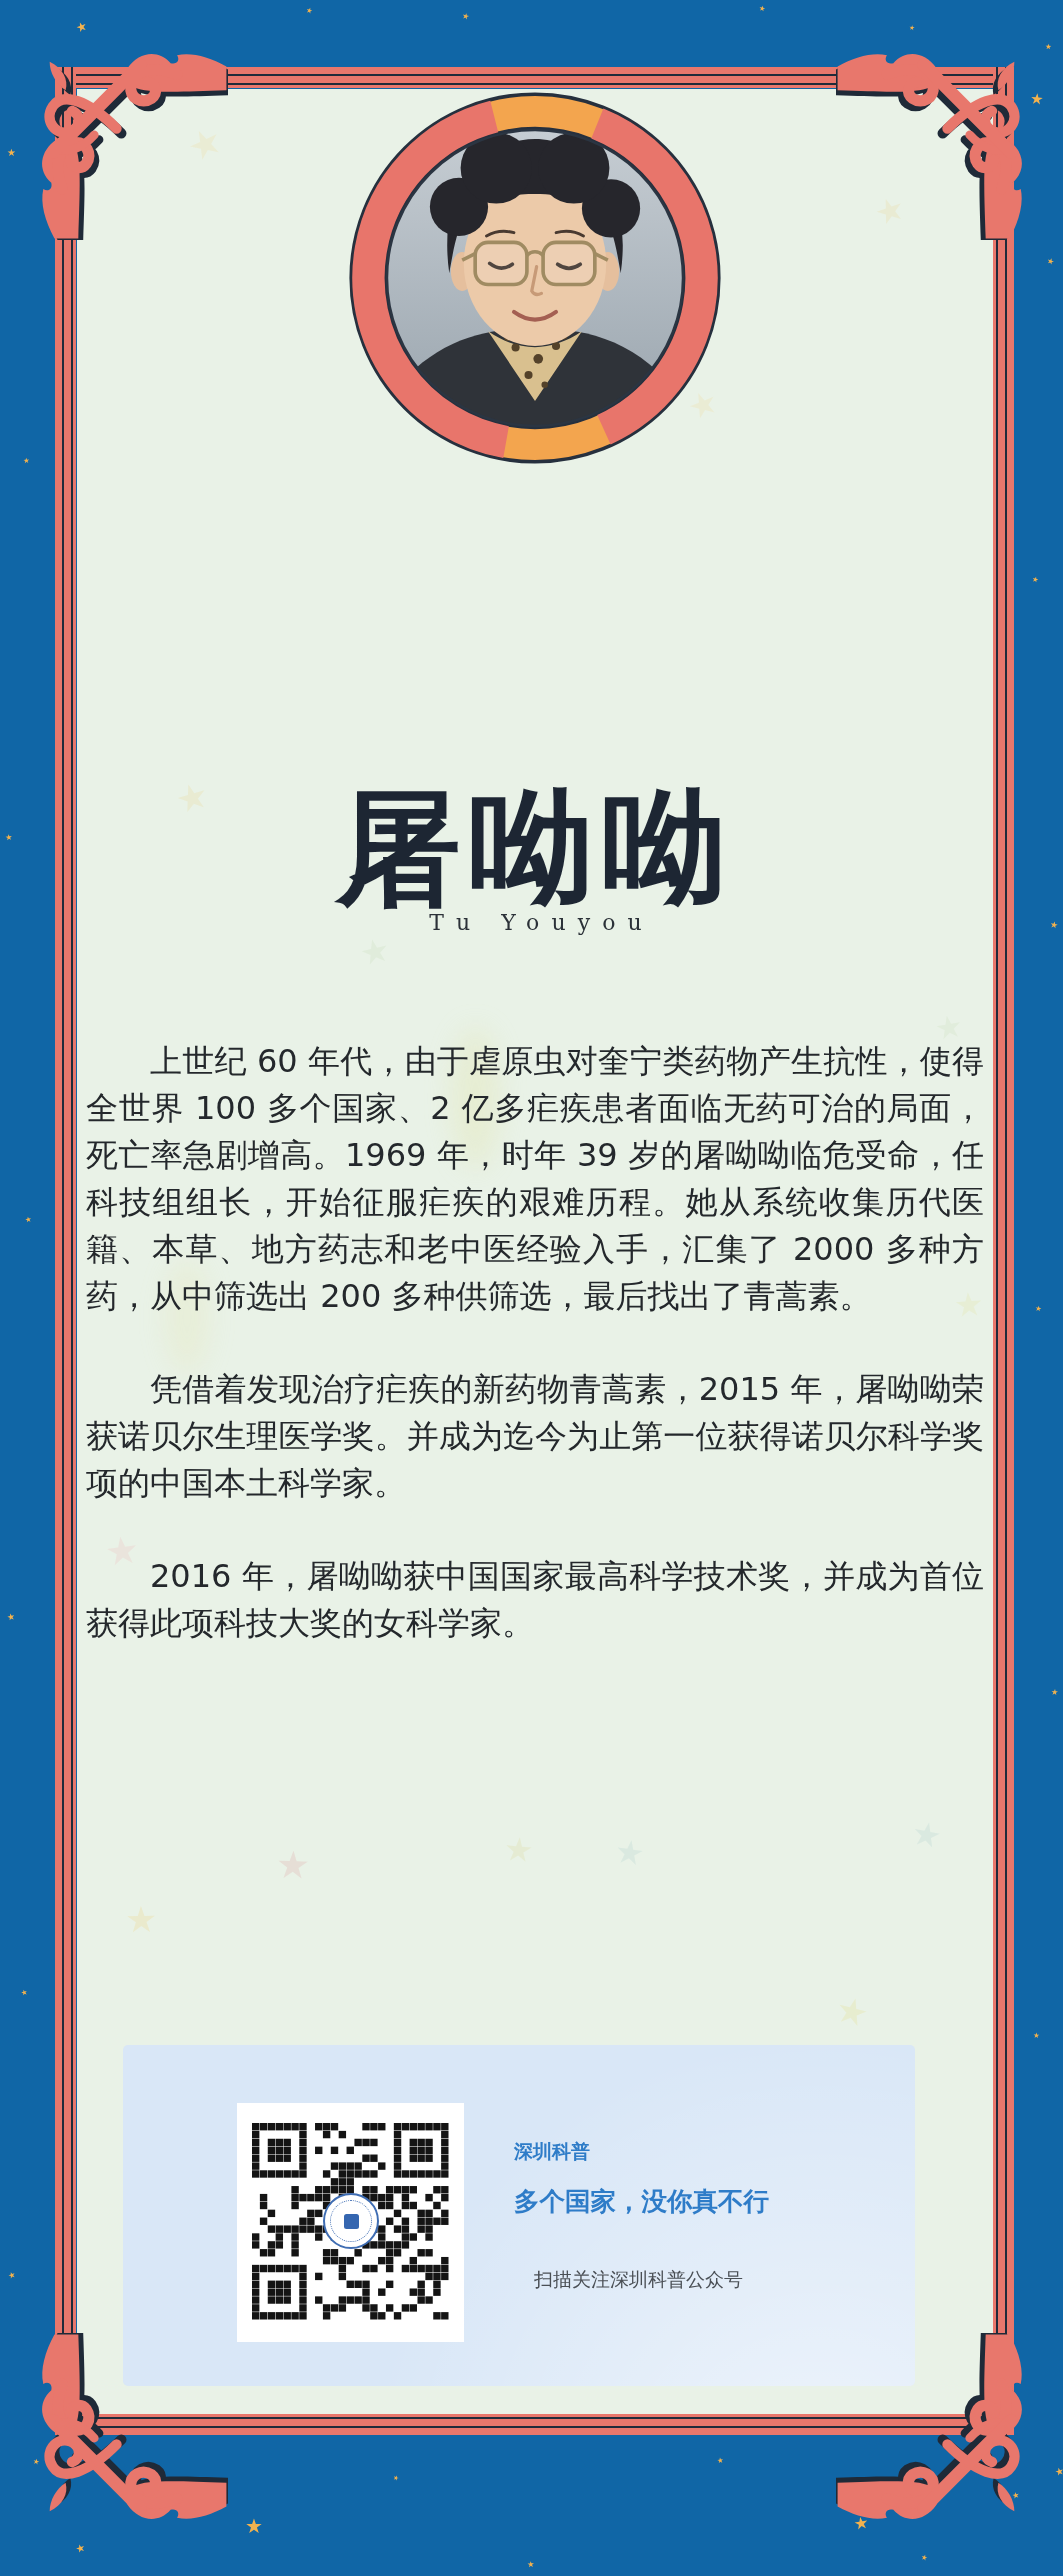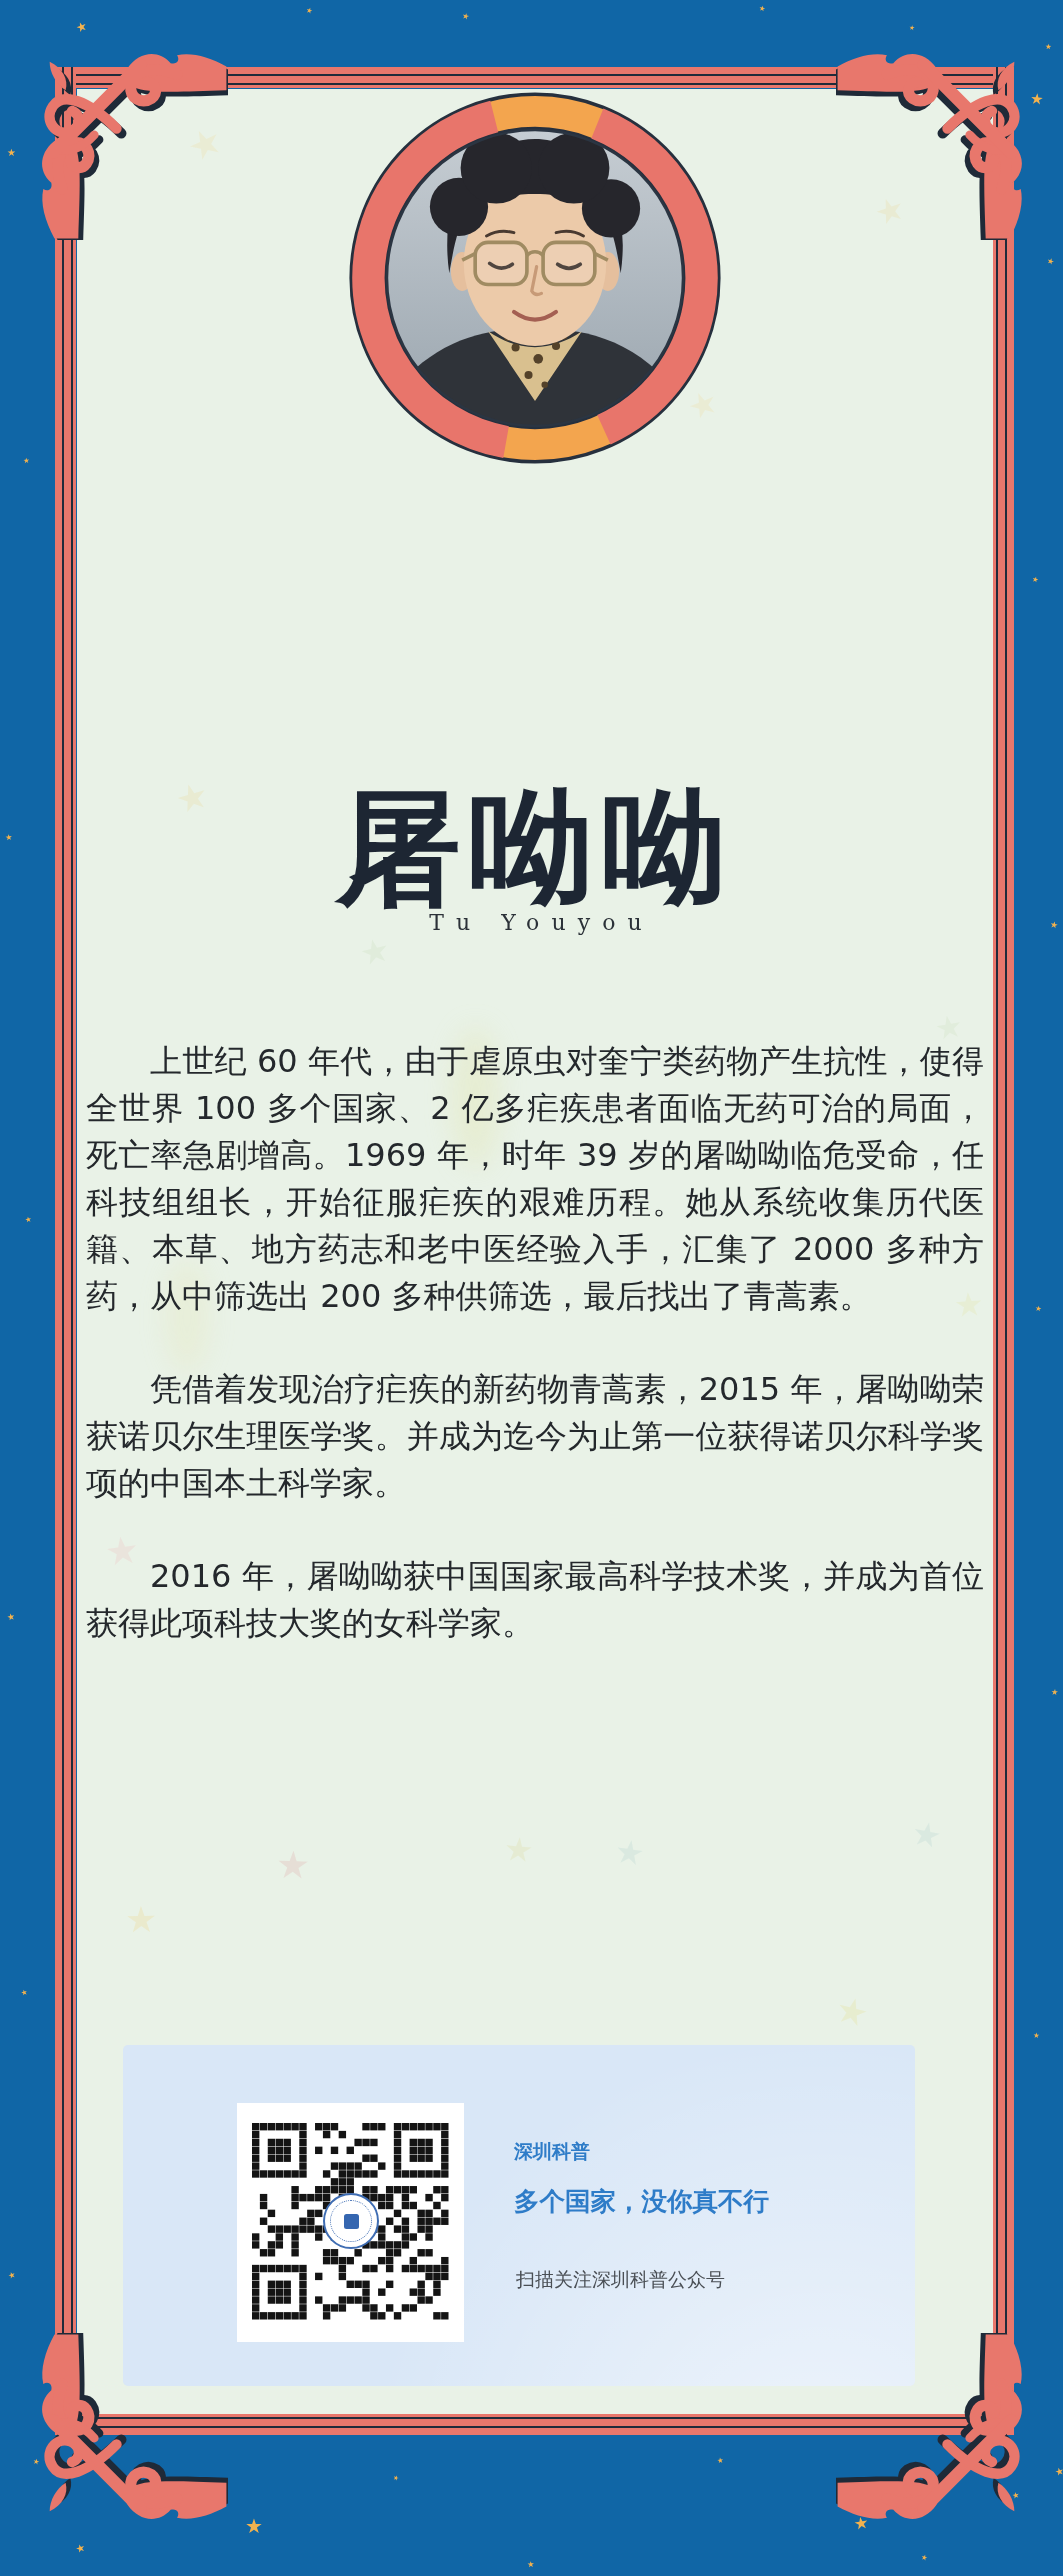--- a/index.html
+++ b/index.html
@@ -57,21 +57,21 @@
   .qr-svg{position:absolute;left:252px;top:2123px;width:197px;height:197px;z-index:8;}
   .qr-logo{position:absolute;left:323px;top:2193px;width:56px;height:56px;border-radius:50%;
     background:#fff;border:2.5px solid #3f6db3;box-sizing:border-box;z-index:9;
     display:flex;align-items:center;justify-content:center;}
   .qr-logo .ring{position:absolute;inset:5px;border:1.6px dotted #3f6db3;border-radius:50%;}
   .qr-logo .core{width:15px;height:15px;background:#3566b0;border-radius:2.5px;}
   .card-account{position:absolute;left:514px;top:2139px;z-index:8;
     font-size:19px;font-weight:700;color:var(--card-text-blue);}
   .card-slogan{position:absolute;left:514px;top:2184px;z-index:8;
     font-size:25.5px;font-weight:700;color:var(--card-text-blue);}
-  .card-hint{position:absolute;left:516px;top:2267px;z-index:8;
+  .card-hint{position:absolute;left:534px;top:2267px;z-index:8;
     font-size:19px;color:var(--hint-gray);}
 </style>
 </head>
 <body>
 
 <svg width="0" height="0" style="position:absolute" aria-hidden="true">
   <defs>
     <g id="flor-shapes" stroke-linecap="round" stroke-linejoin="round">
       <path fill="currentColor" d="M 258 42 C 236 30 214 24 196 28 C 200 34 196 40 188 38 C 172 20 148 24 134 44 C 128 54 132 64 142 68 C 160 76 196 74 258 72 Z"></path>
       <path fill="none" stroke="currentColor" stroke-width="14" d="M 196 52 C 164 40 140 48 138 66 C 136 82 152 90 164 82 C 172 76 170 64 160 62"></path>

